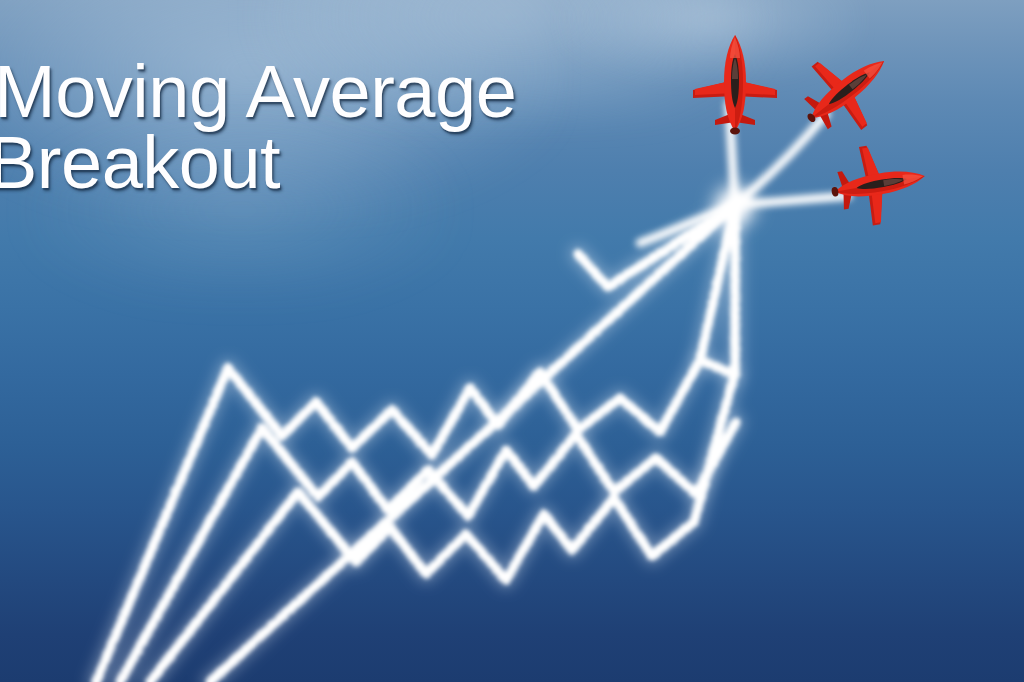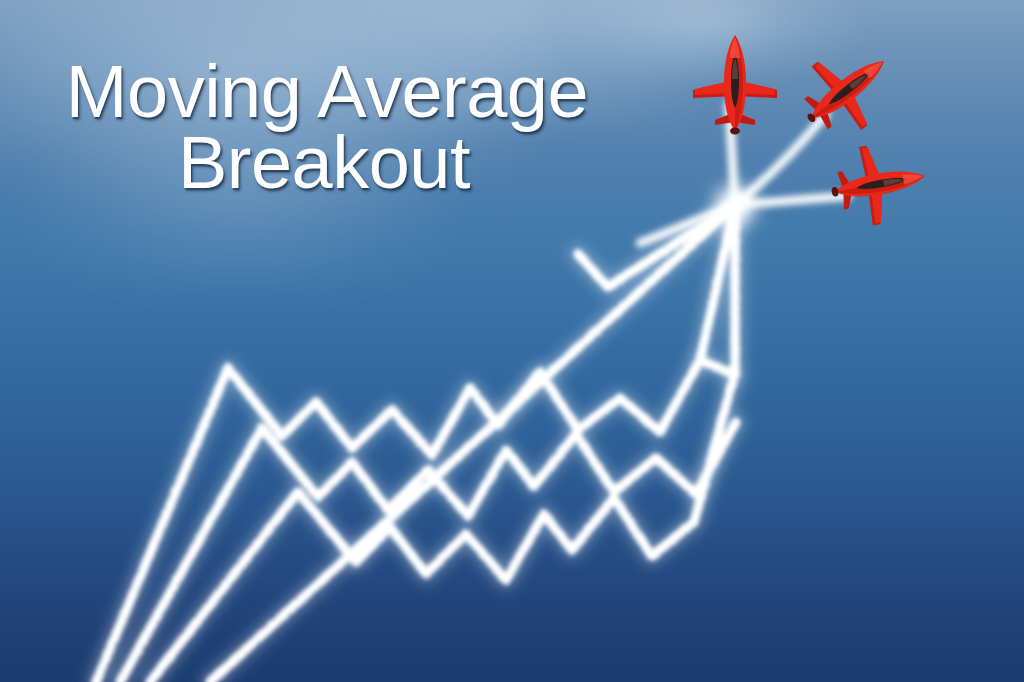--- a/index.html
+++ b/index.html
@@ -84,21 +84,21 @@
     inset: 0;
   }
   .smoke-layer svg { display: block; width: 1024px; height: 682px; }
 
   
   .title-block {
     position: absolute;
     left: 0;
     top: 56px;
     width: 660px;
-    text-align: center;
+    text-align: left;
     pointer-events: none;
   }
   .title-line {
     display: block;
     color: #fefeff;
     font-weight: 400;
     font-size: 74px;
     line-height: 0.96;
     letter-spacing: -0.5px;
     text-shadow:

